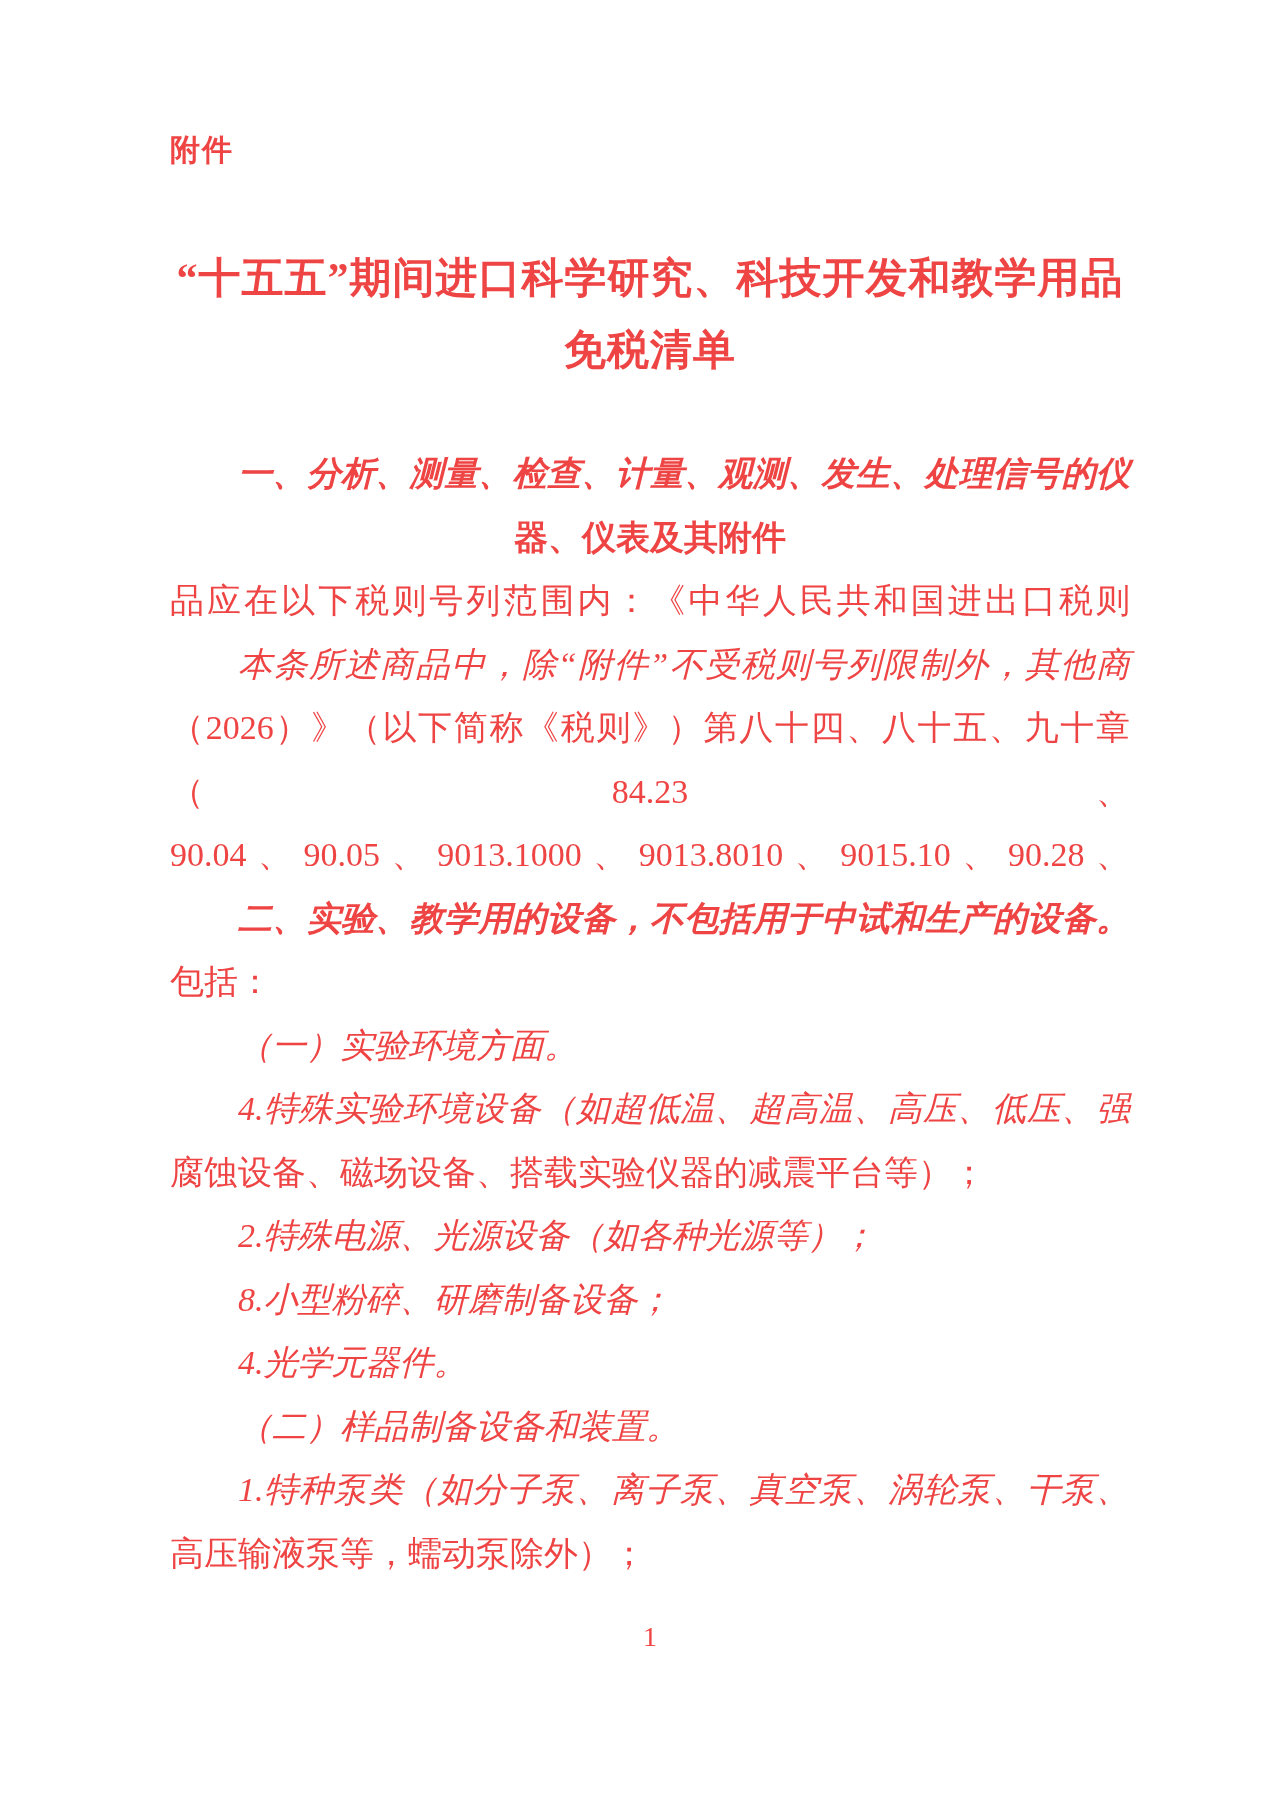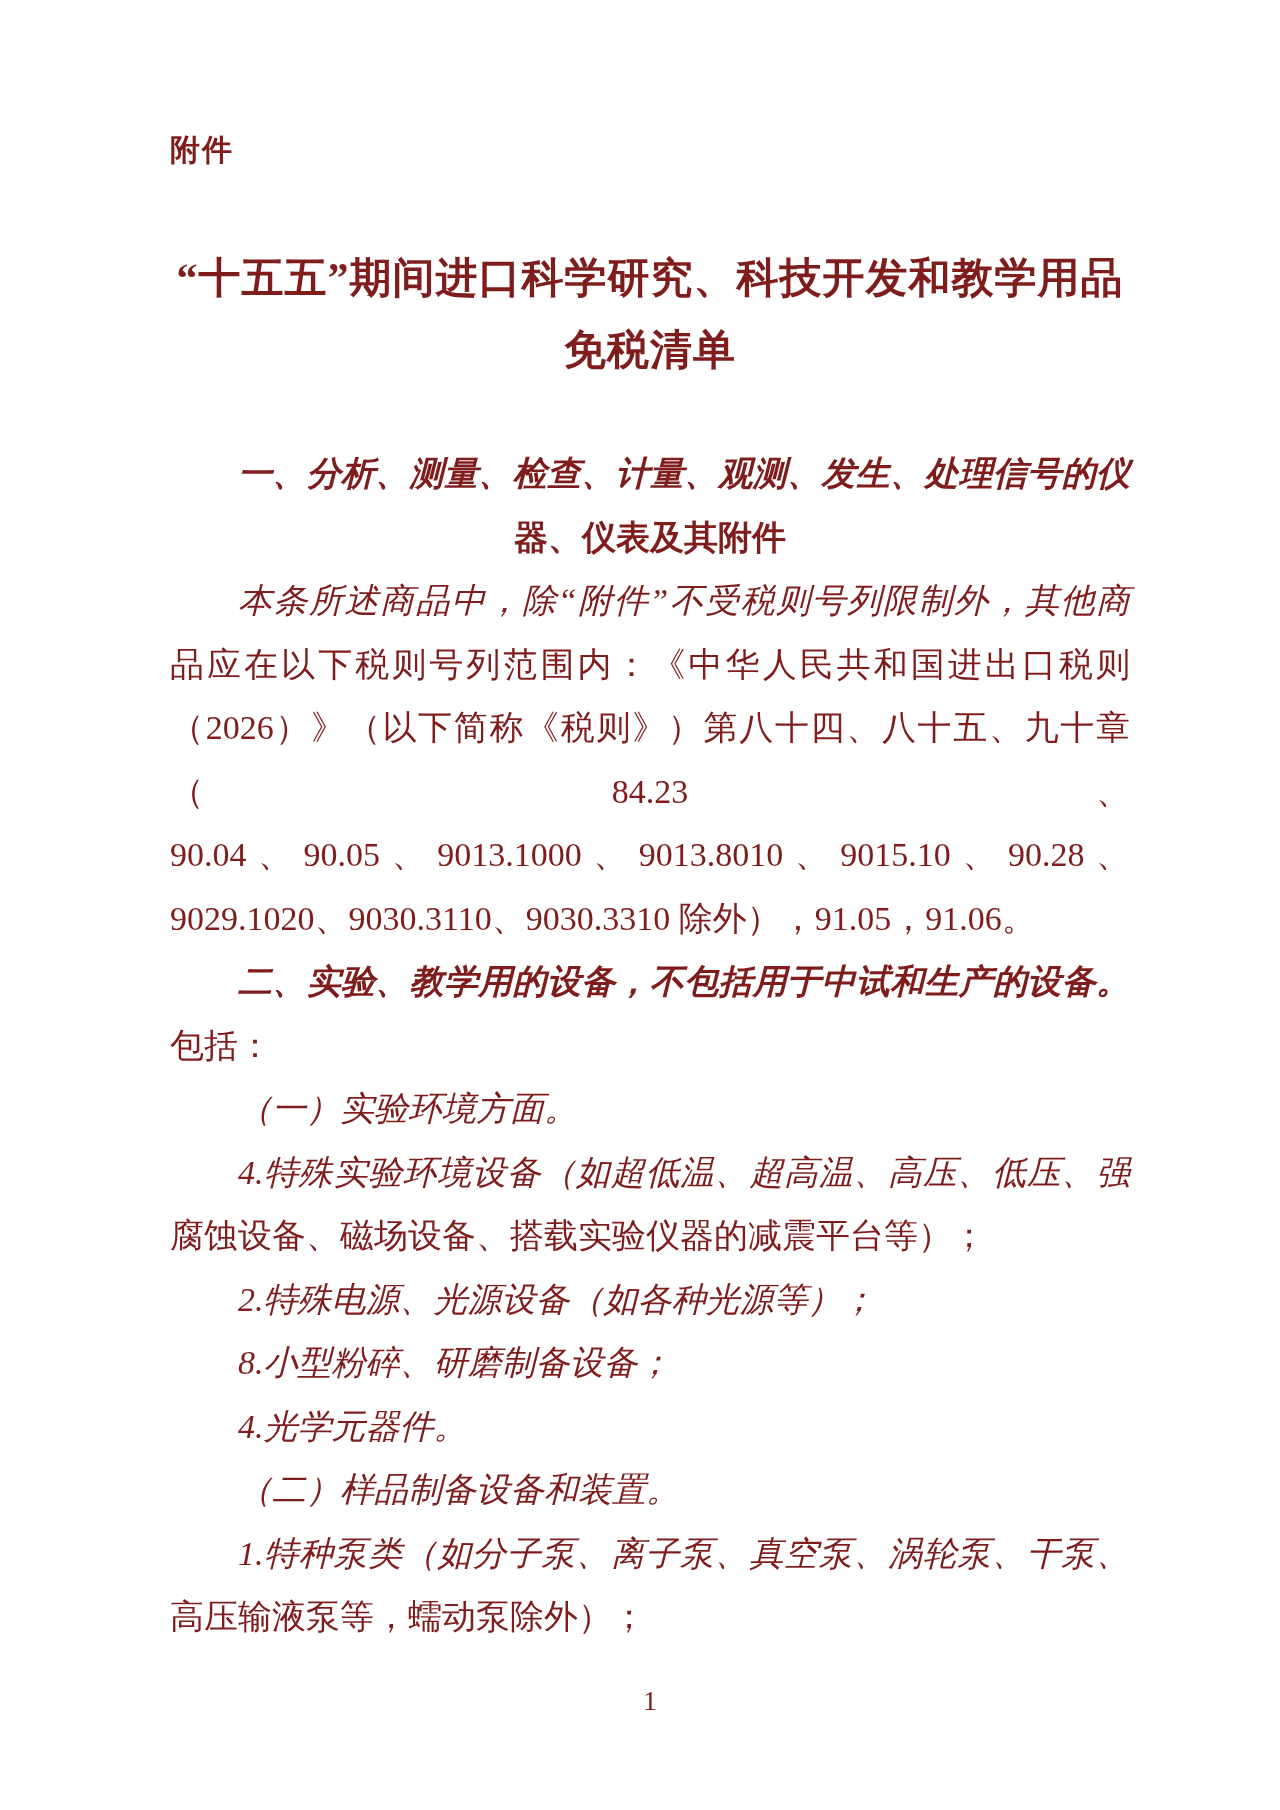--- a/index.html
+++ b/index.html
@@ -2,21 +2,21 @@
 <html><head>
 <meta charset="utf-8">
 <style>
   html, body { margin: 0; padding: 0; background: #ffffff; }
   .page {
     position: relative;
     width: 1280px;
     height: 1810px;
     margin: 0 auto;
     background: #ffffff;
-    color: #7f1d1d;
+    color: #ef4444;
     box-sizing: border-box;
     padding: 128px 150px 0 170px;
     overflow: hidden;
   }
   .attachment-label {
     font-family: "Liberation Sans", "DejaVu Sans", sans-serif;
     font-weight: 600;
     font-size: 30px;
     line-height: 44px;
     letter-spacing: 2px;
@@ -67,25 +67,24 @@
   <div class="attachment-label">附件</div>
 
   <div class="doc-title">
     <div class="title-line">“十五五”期间进口科学研究、科技开发和教学用品</div>
     <div class="title-line">免税清单</div>
   </div>
 
   <div class="content">
     <div class="line h indent fill">一、分析、测量、检查、计量、观测、发生、处理信号的仪</div>
     <div class="line h">器、仪表及其附件</div>
+    <div class="line b fill">品应在以下税则号列范围内：《中华人民共和国进出口税则</div>
     <div class="line b indent fill">本条所述商品中，除“附件”不受税则号列限制外，其他商</div>
-    <div class="line b fill">品应在以下税则号列范围内：《中华人民共和国进出口税则</div>
     <div class="line b fill">（2026）》（以下简称《税则》）第八十四、八十五、九十章（84.23、</div>
     <div class="line b fill">90.04、90.05、9013.1000、9013.8010、9015.10、90.28、</div>
-    <div class="line b">9029.1020、9030.3110、9030.3310 除外），91.05，91.06。</div>
     <div class="line h indent fill">二、实验、教学用的设备，不包括用于中试和生产的设备。</div>
     <div class="line b">包括：</div>
     <div class="line b indent">（一）实验环境方面。</div>
     <div class="line b indent fill">4.特殊实验环境设备（如超低温、超高温、高压、低压、强</div>
     <div class="line b">腐蚀设备、磁场设备、搭载实验仪器的减震平台等）；</div>
     <div class="line b indent">2.特殊电源、光源设备（如各种光源等）；</div>
     <div class="line b indent">8.小型粉碎、研磨制备设备；</div>
     <div class="line b indent">4.光学元器件。</div>
     <div class="line b indent">（二）样品制备设备和装置。</div>
     <div class="line b indent fill">1.特种泵类（如分子泵、离子泵、真空泵、涡轮泵、干泵、</div>

